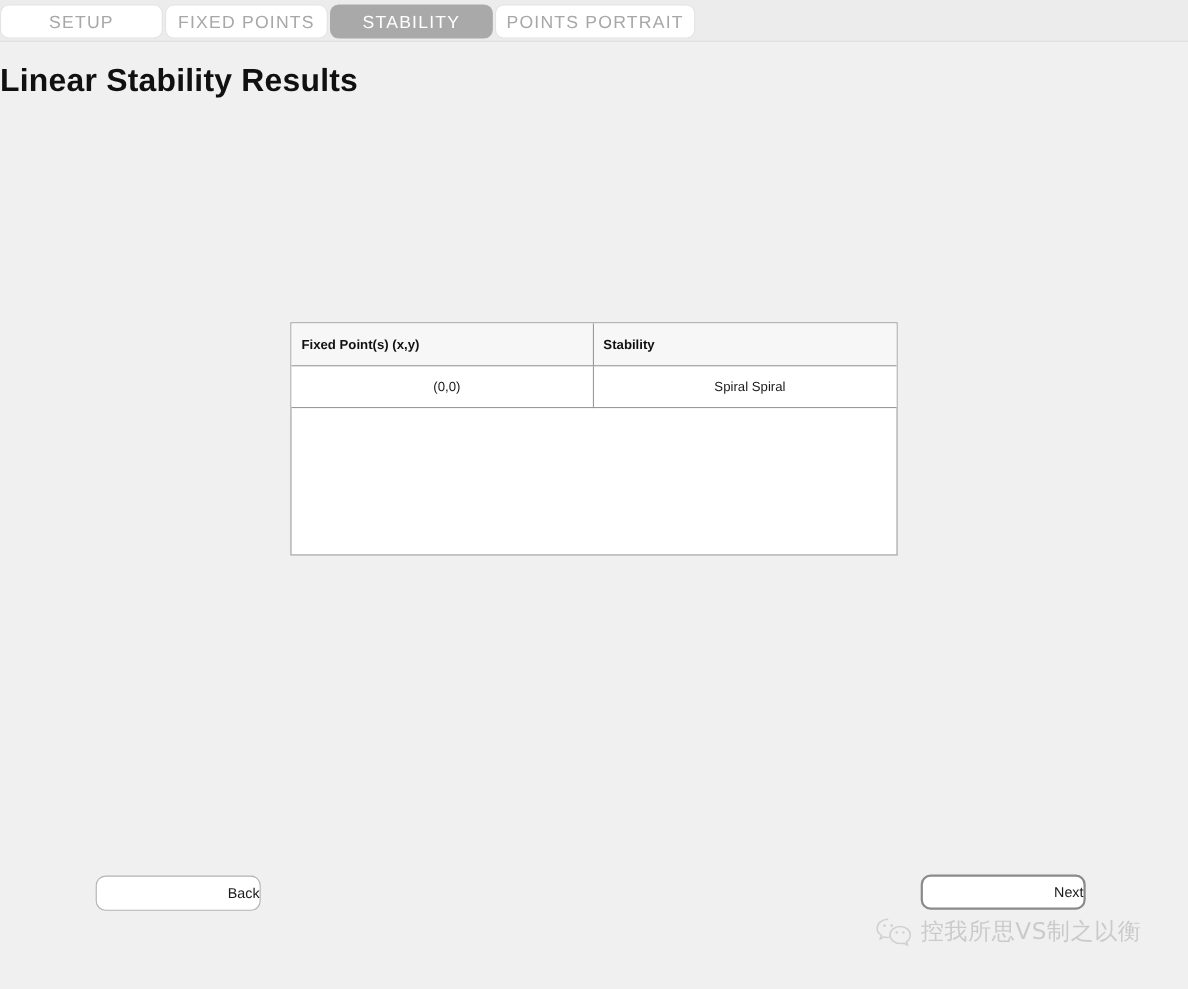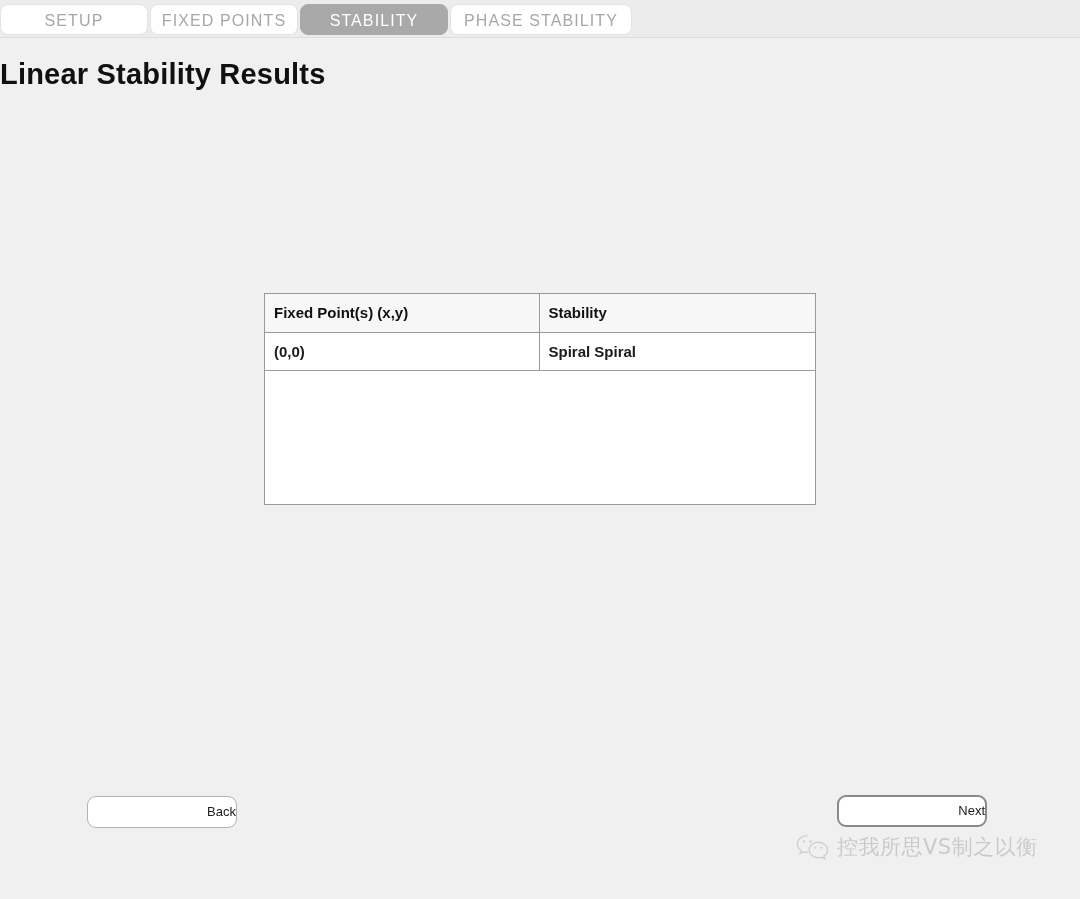--- a/index.html
+++ b/index.html
@@ -107,36 +107,37 @@
   }
   #results-table table {
     width: 100%;
     border-collapse: collapse;
     table-layout: fixed;
   }
   #results-table th,
   #results-table td {
     text-align: left;
     padding: 7px 0 7px 9px;
-    font-size: 15px;
+    font-size: 12px;
     box-sizing: border-box;
     height: 38px;
     vertical-align: middle;
   }
   #results-table th {
     background: #f7f7f7;
     font-weight: bold;
     color: #111111;
     border-bottom: 1px solid #9a9a9a;
   }
   #results-table td {
     background: #ffffff;
-    font-weight: bold;
+    font-weight: normal;
     color: #1a1a1a;
     border-bottom: 1px solid #9a9a9a;
+    text-align: center;
   }
   #results-table th.col-0,
   #results-table td.col-0 {
     width: 274px;
     border-right: 1px solid #9a9a9a;
   }
   #results-table-body-filler {
     background: #ffffff;
   }
 
@@ -196,21 +197,21 @@
 </head>
 <body>
 
 <div id="app-window">
 
   <div id="tab-bar">
     <div id="tab-strip">
       <div class="tab inactive tab-0">SETUP</div>
       <div class="tab inactive tab-1">FIXED POINTS</div>
       <div class="tab active tab-2">STABILITY</div>
-      <div class="tab inactive tab-3">PHASE STABILITY</div>
+      <div class="tab inactive tab-3">POINTS PORTRAIT</div>
     </div>
   </div>
   <div id="panel-edge"></div>
 
   <div id="page-title">Linear Stability Results</div>
 
   <div id="results-table">
     <table>
       <thead>
         <tr>

